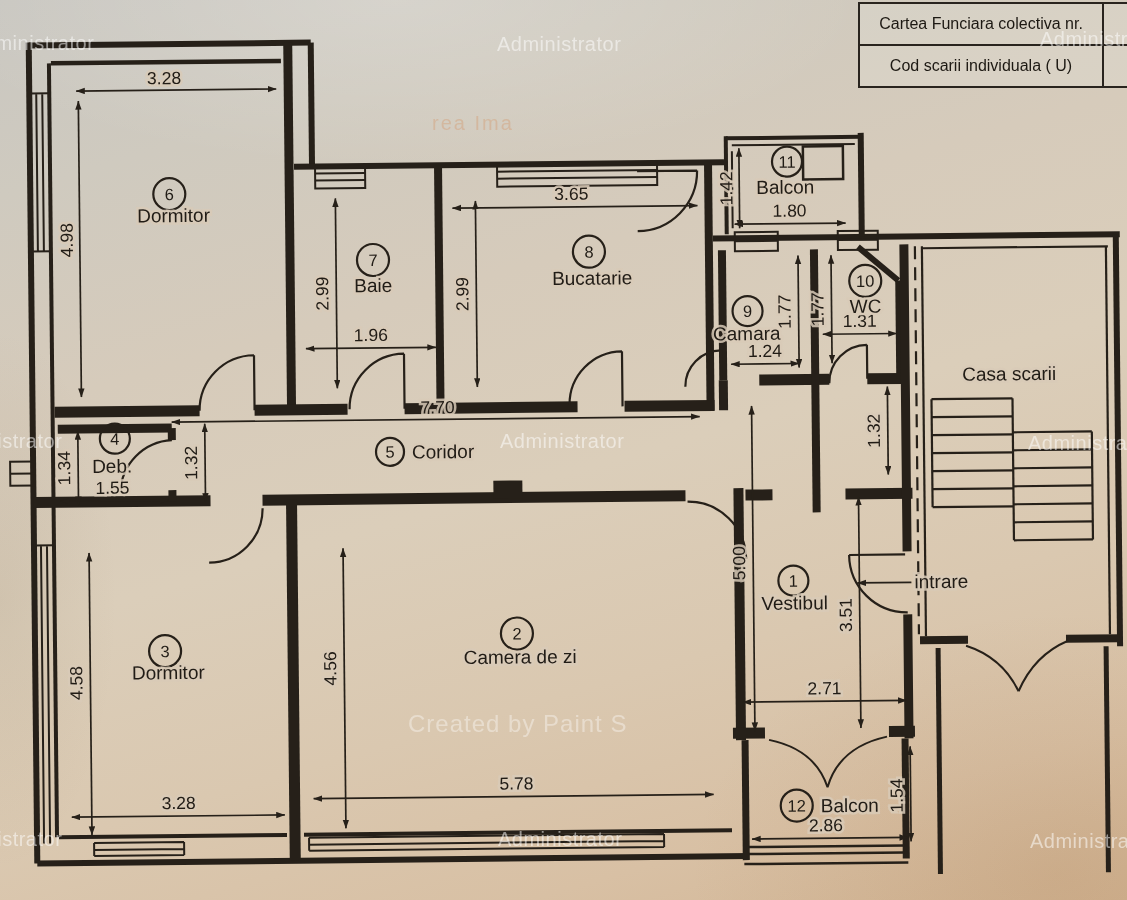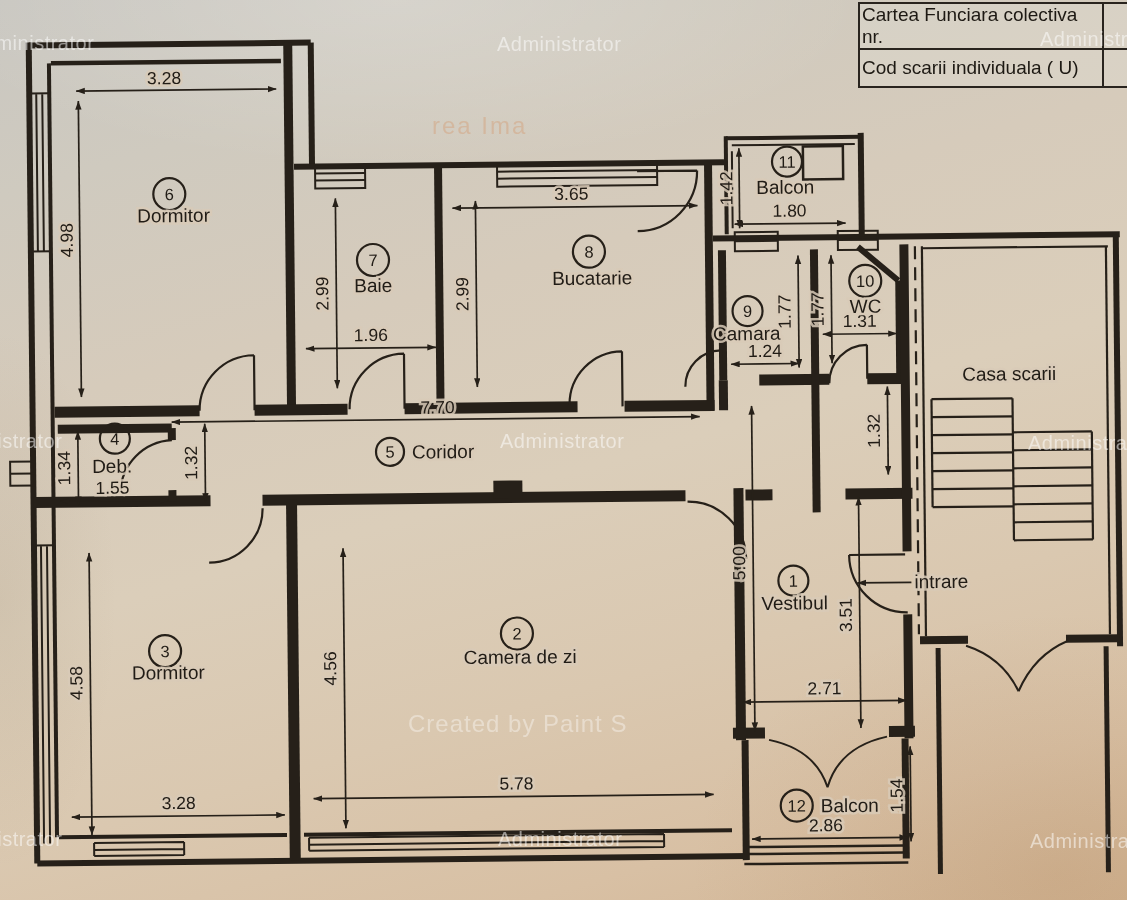--- a/index.html
+++ b/index.html
@@ -15,29 +15,29 @@
     background:radial-gradient(70% 70% at 90% 95%,rgba(150,96,48,0.14),rgba(150,96,48,0) 75%);}
   #stain-left{left:0;top:300px;width:260px;height:600px;
     background:radial-gradient(60% 60% at 0% 50%,rgba(120,100,70,0.10),rgba(120,100,70,0) 75%);}
   svg{position:absolute;left:0;top:0;}
   svg text{fill:#211c16;}
   .lbl{font-size:19px;paint-order:stroke fill;stroke:rgba(216,202,183,0.85);stroke-width:5px;}
   .dimt{font-size:17.5px;paint-order:stroke fill;stroke:rgba(216,202,183,0.85);stroke-width:5px;}
   .numt{font-size:16.5px;}
   .wm{position:absolute;color:rgba(255,255,255,0.52);font-size:20px;letter-spacing:0.5px;white-space:nowrap;}
   .wm-big{position:absolute;color:rgba(255,255,255,0.38);font-size:24px;letter-spacing:1px;white-space:nowrap;}
-  .wm-orange{position:absolute;color:rgba(214,110,40,0.22);font-size:24px;letter-spacing:2px;white-space:nowrap;}
+  .wm-orange{position:absolute;color:rgba(214,110,40,0.22);font-size:20px;letter-spacing:2px;white-space:nowrap;}
   #title-table{
     position:absolute;left:858px;top:2px;width:272px;height:82px;
     border:2.5px solid #29241e;background:rgba(233,230,224,0.25);
     display:flex;flex-direction:column;color:#1d1913;
   }
   .trow{flex:1;display:flex;align-items:center;border-bottom:2px solid #29241e;}
   .trow:last-child{border-bottom:none;}
-  .tcell-main{flex:1;text-align:left;font-size:19px;padding:0 2px;}
+  .tcell-main{flex:1;text-align:center;font-size:16px;padding:0 2px;}
   .tcell-val{width:28px;align-self:stretch;border-left:2px solid #29241e;}
 </style>
 </head>
 <body>
 
 <div id="photo">
 
   <div id="stain-top" class="stain"></div>
   <div id="stain-br" class="stain"></div>
   <div id="stain-left" class="stain"></div>

